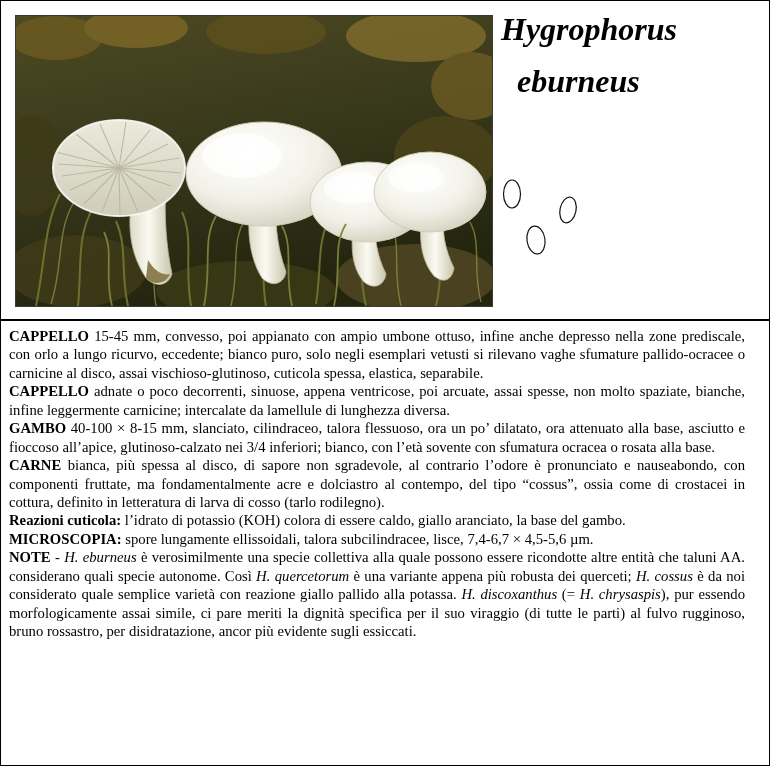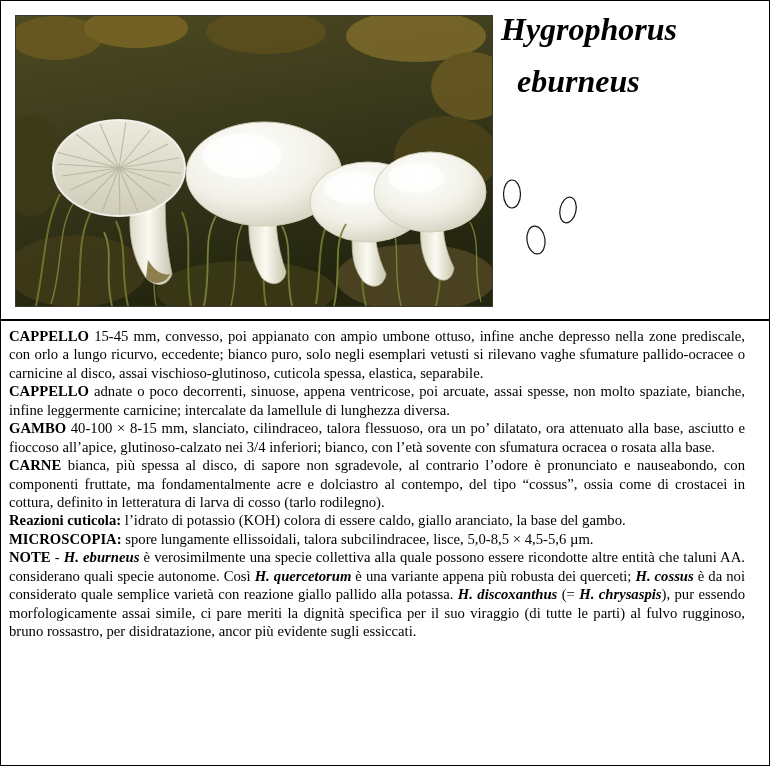--- a/index.html
+++ b/index.html
@@ -89,21 +89,21 @@
     text-align: justify;
     text-justify: inter-word;
     hyphens: none;
   }
   .body-text p {
     margin: 0 16px 0 0;
     text-align: justify;
   }
   .body-text p.last { text-align: justify; }
   b { font-weight: bold; }
-  i { font-style: italic; font-weight: bold; }
+  i { font-style: italic; }
 </style>
 </head>
 <body>
 
 <div class="page">
 
   <div class="top-area">
 
     <div class="photo">
       <svg class="photo-svg" width="476" height="290" viewBox="0 0 476 290">
@@ -238,19 +238,19 @@
     <p><b>CAPPELLO</b><span> 15-45 mm, convesso, poi appianato con ampio umbone ottuso, infine anche depresso nella zone prediscale, con orlo a lungo ricurvo, eccedente; bianco puro, solo negli esemplari vetusti si rilevano vaghe sfumature pallido-ocracee o carnicine al disco, assai vischioso-glutinoso, cuticola spessa, elastica, separabile.</span></p>
 
     <p><b>CAPPELLO</b><span> adnate o poco decorrenti, sinuose, appena ventricose, poi arcuate, assai spesse, non molto spaziate, bianche, infine leggermente carnicine; intercalate da lamellule di lunghezza diversa.</span></p>
 
     <p><b>GAMBO</b><span> 40-100 × 8-15 mm, slanciato, cilindraceo, talora flessuoso, ora un po’ dilatato, ora attenuato alla base, asciutto e fioccoso all’apice, glutinoso-calzato nei 3/4 inferiori; bianco, con l’età sovente con sfumatura ocracea o rosata alla base.</span></p>
 
     <p><b>CARNE</b><span> bianca, più spessa al disco, di sapore non sgradevole, al contrario l’odore è pronunciato e nauseabondo, con componenti fruttate, ma fondamentalmente acre e dolciastro al contempo, del tipo “cossus”, ossia come di crostacei in cottura, definito in letteratura di larva di cosso (tarlo rodilegno).</span></p>
 
     <p><b>Reazioni cuticola:</b><span> l’idrato di potassio (KOH) colora di essere caldo, giallo aranciato, la base del gambo.</span></p>
 
-    <p><b>MICROSCOPIA:</b><span> spore lungamente ellissoidali, talora subcilindracee, lisce, 5,0-8,5 × 4,5-5,6 µm.</span></p>
+    <p><b>MICROSCOPIA:</b><span> spore lungamente ellissoidali, talora subcilindracee, lisce, 7,4-6,7 × 4,5-5,6 µm.</span></p>
 
 
     <p class="last"><b>NOTE</b><span> - </span><i>H. eburneus</i><span> è verosimilmente una specie collettiva alla quale possono essere ricondotte altre entità che taluni AA. considerano quali specie autonome. Così </span><i>H. quercetorum</i><span> è una variante appena più robusta dei querceti; </span><i>H. cossus</i><span> è da noi considerato quale semplice varietà con reazione giallo pallido alla potassa. </span><i>H. discoxanthus</i><span> (= </span><i>H. chrysaspis</i><span>), pur essendo morfologicamente assai simile, ci pare meriti la dignità specifica per il suo viraggio (di tutte le parti) al fulvo rugginoso, bruno rossastro, per disidratazione, ancor più evidente sugli essiccati.</span></p>
 
   </div>
 </div>
 
 </body></html>

